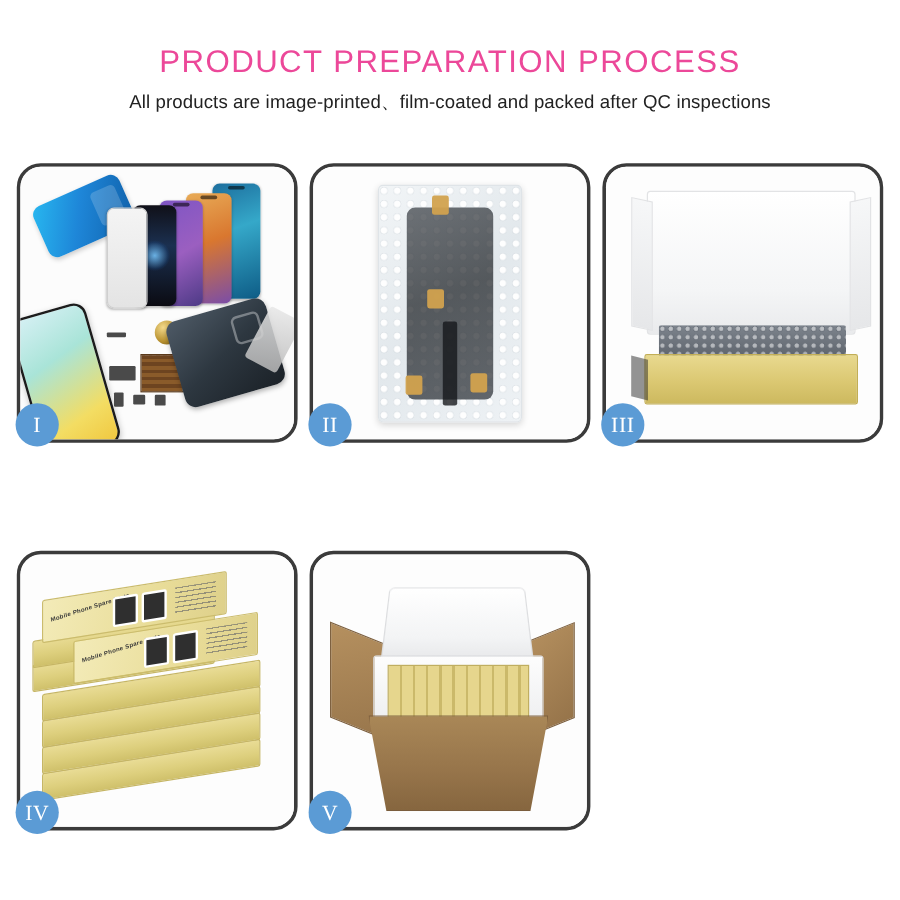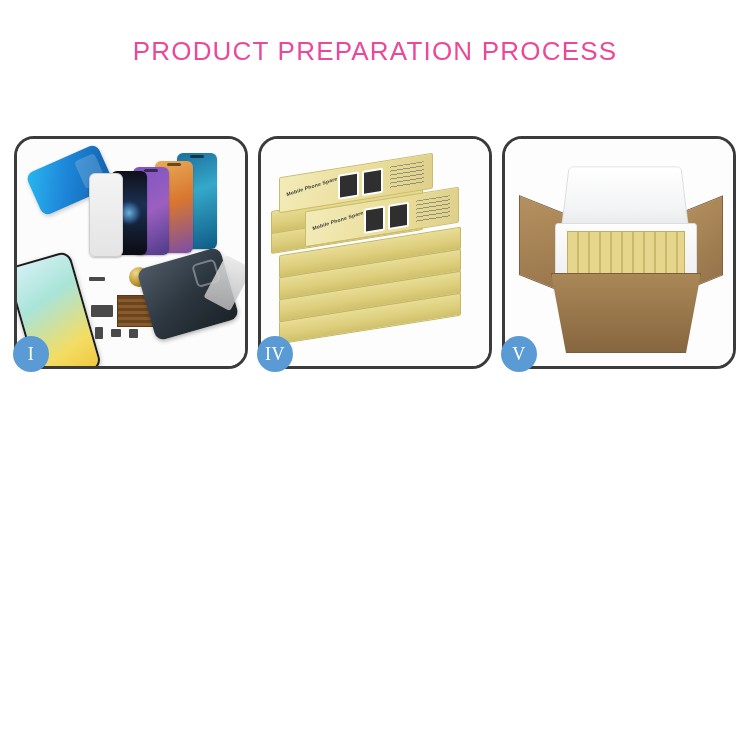--- a/index.html
+++ b/index.html
@@ -224,20 +224,21 @@
   .seam{position:absolute;background:rgba(90,70,40,.45);}
   .tapep{position:absolute;background:rgba(120,95,58,.55);border-radius:1px;}
 </style>
 </head>
 <body>
 
 <div class="page">
 
   <div class="header">
     <div class="title">PRODUCT PREPARATION PROCESS</div>
+    <div class="subtitle">All products are image-printed、film-coated and packed after QC inspections</div>
   </div>
 
   <div class="grid">
 
     <div class="panel">
       <div class="panel-inner p1">
         <div class="blue-tilt"></div>
         <div class="ph-row">
           <div class="fan f5">
               <span class="notch"></span>
@@ -265,21 +266,44 @@
           <span class="pt" style="left:64px;top:34px;width:20px;height:6px;"></span>
           <span class="pt" style="left:66px;top:54px;width:12px;height:10px;"></span>
           <span class="pt" style="left:72px;top:6px;width:14px;height:7px;background:#c8a24e;"></span>
         </div>
         <div class="backplate"></div>
         <div class="tweez"></div>
       </div>
       <div class="badge">I</div>
     </div>
 
-
+    <div class="panel">
+      <div class="panel-inner">
+        <div class="p2bag">
+          <span class="p2part"></span>
+          <span class="p2flex"></span>
+          <span class="tape" style="left:44px;top:8px;"></span>
+          <span class="tape" style="left:40px;top:86px;"></span>
+          <span class="tape" style="left:22px;top:158px;"></span>
+          <span class="tape" style="left:76px;top:156px;"></span>
+        </div>
+      </div>
+      <div class="badge">II</div>
+    </div>
+
+    <div class="panel">
+      <div class="panel-inner">
+        <div class="p3wrap">
+          <div class="p3lid"></div>
+          <div class="p3bubble"></div>
+          <div class="p3base"></div>
+        </div>
+      </div>
+      <div class="badge">III</div>
+    </div>
 
     <div class="panel">
       <div class="panel-inner">
         <div class="p4">
           <div class="slab" style="top:150px;"></div>
           <div class="slab" style="top:128px;"></div>
           <div class="slab" style="top:106px;"></div>
           <div class="slab" style="top:84px;"></div>
           <div class="slab" style="left:0px;top:62px;width:150px;"></div>
           <div class="slab" style="left:0px;top:42px;width:150px;"></div>

